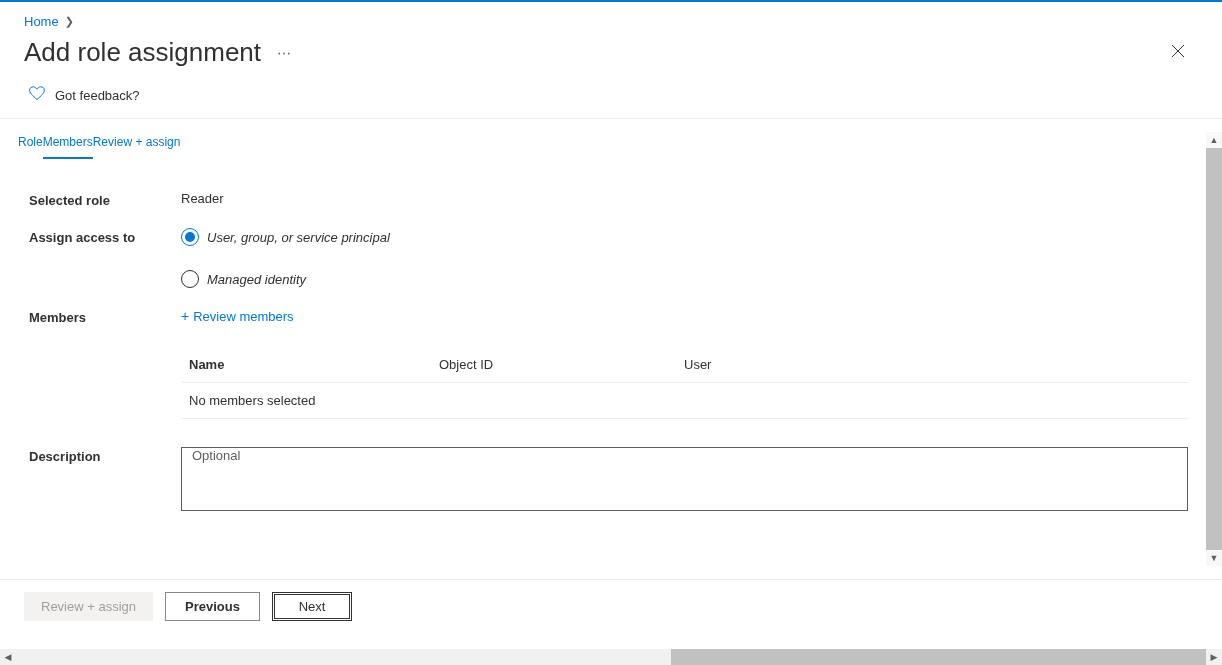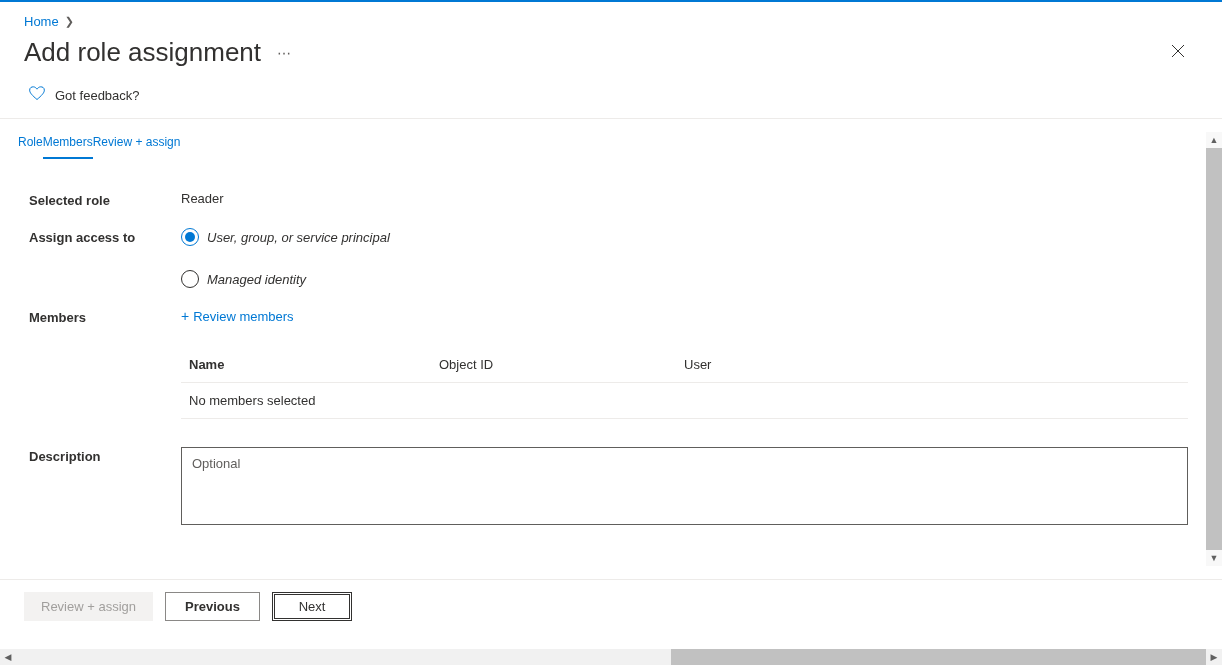--- a/index.html
+++ b/index.html
@@ -197,24 +197,24 @@
     }
     .description-row {
       display: flex;
       align-items: flex-start;
       margin-top: 28px;
     }
     .description-textarea {
       flex: 1;
       margin-right: 10px;
       border: 1px solid #605e5c;
-      padding: 8px 10px;
+      padding: 0 10px;
       font-size: 13px;
       font-family: inherit;
-      height: 78px;
+      height: 64px;
       resize: none;
     }
     .description-textarea::placeholder {
       color: #605e5c;
     }
     .bottom-bar {
       position: absolute;
       left: 0;
       right: 0;
       bottom: 16px;

